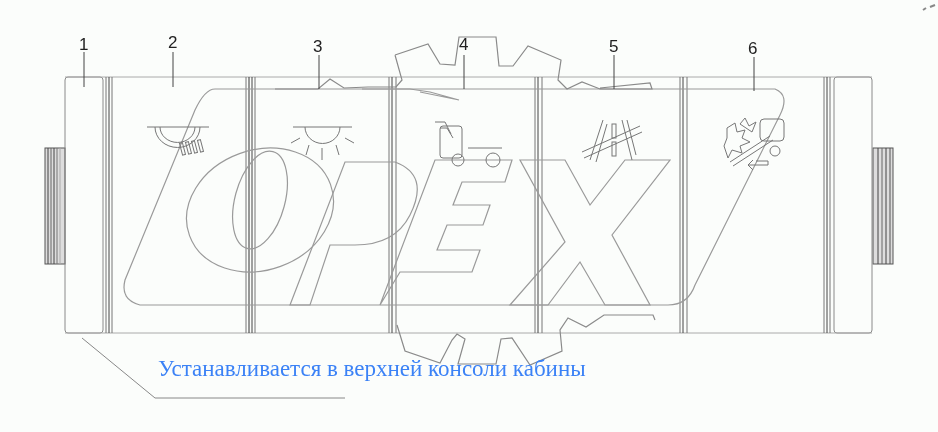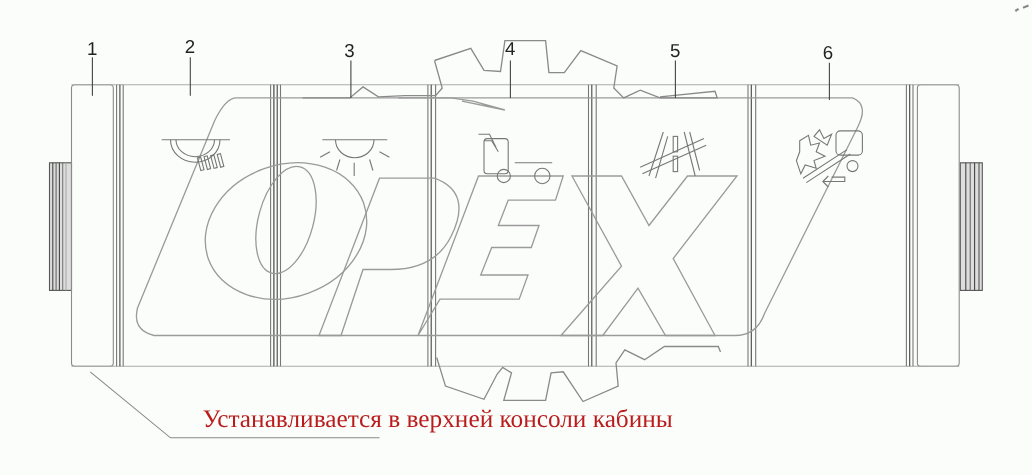--- a/index.html
+++ b/index.html
@@ -1,19 +1,19 @@
 <!DOCTYPE html>
 <html><head>
 <meta charset="utf-8">
 <style>
   html, body { margin: 0; padding: 0; background: #fbfdfb; }
   body { width: 938px; height: 432px; position: relative; overflow: hidden; font-family: "Liberation Sans", sans-serif; }
   svg.diagram { position: absolute; left: 0; top: 0; }
   .callout { position: absolute; font-family: "Liberation Sans", sans-serif; font-size: 17px; color: #222; line-height: 1; }
-  .caption { position: absolute; left: 158px; top: 368px; font-family: "Liberation Serif", serif; font-size: 23px; color: #b91c1c; white-space: nowrap; margin-left: 26px; }
+  .caption { position: absolute; left: 158px; top: 356px; font-family: "Liberation Serif", serif; font-size: 23px; color: #3b82f6; white-space: nowrap; }
 </style>
 </head>
 <body>
 
 <svg class="diagram" width="938" height="432" viewBox="0 0 938 432" xmlns="http://www.w3.org/2000/svg">
   <g fill="none" stroke="#8a8a8a" stroke-width="1">
 
     <g>
       <rect x="45" y="148" width="20" height="116" fill="#ddd" stroke="#555"></rect>
       <line x1="48" y1="148" x2="48" y2="264" stroke="#444"></line>

